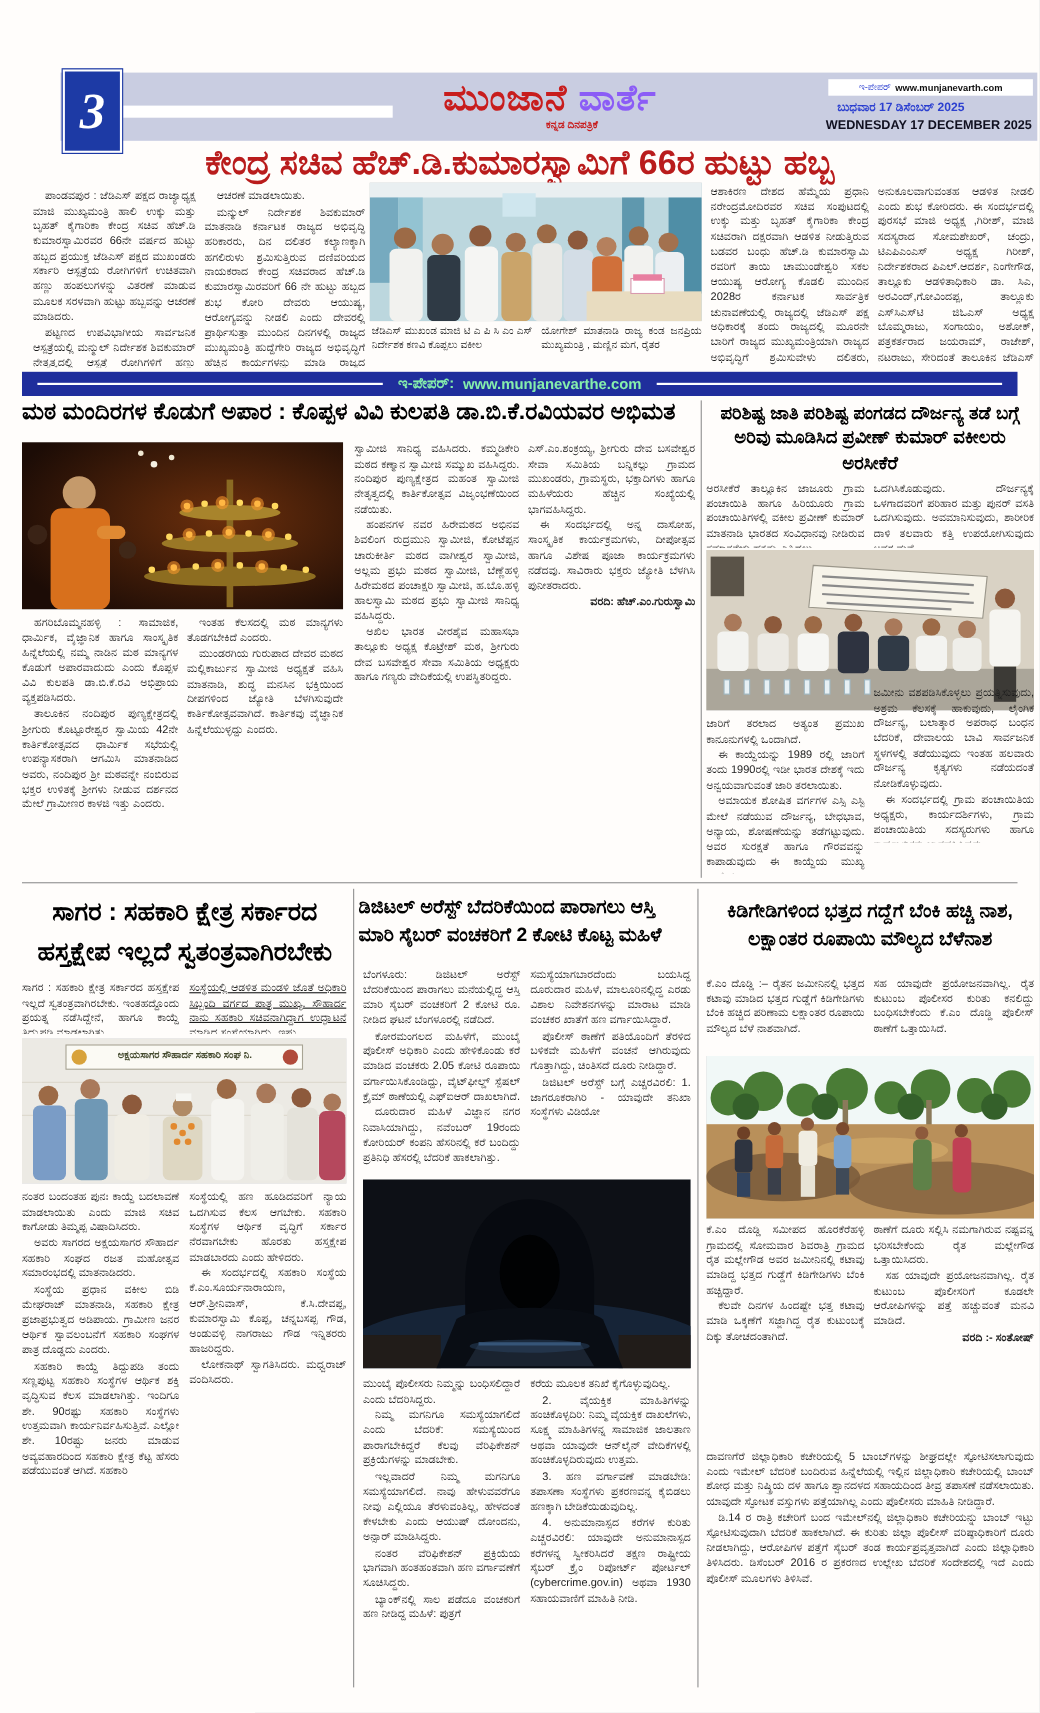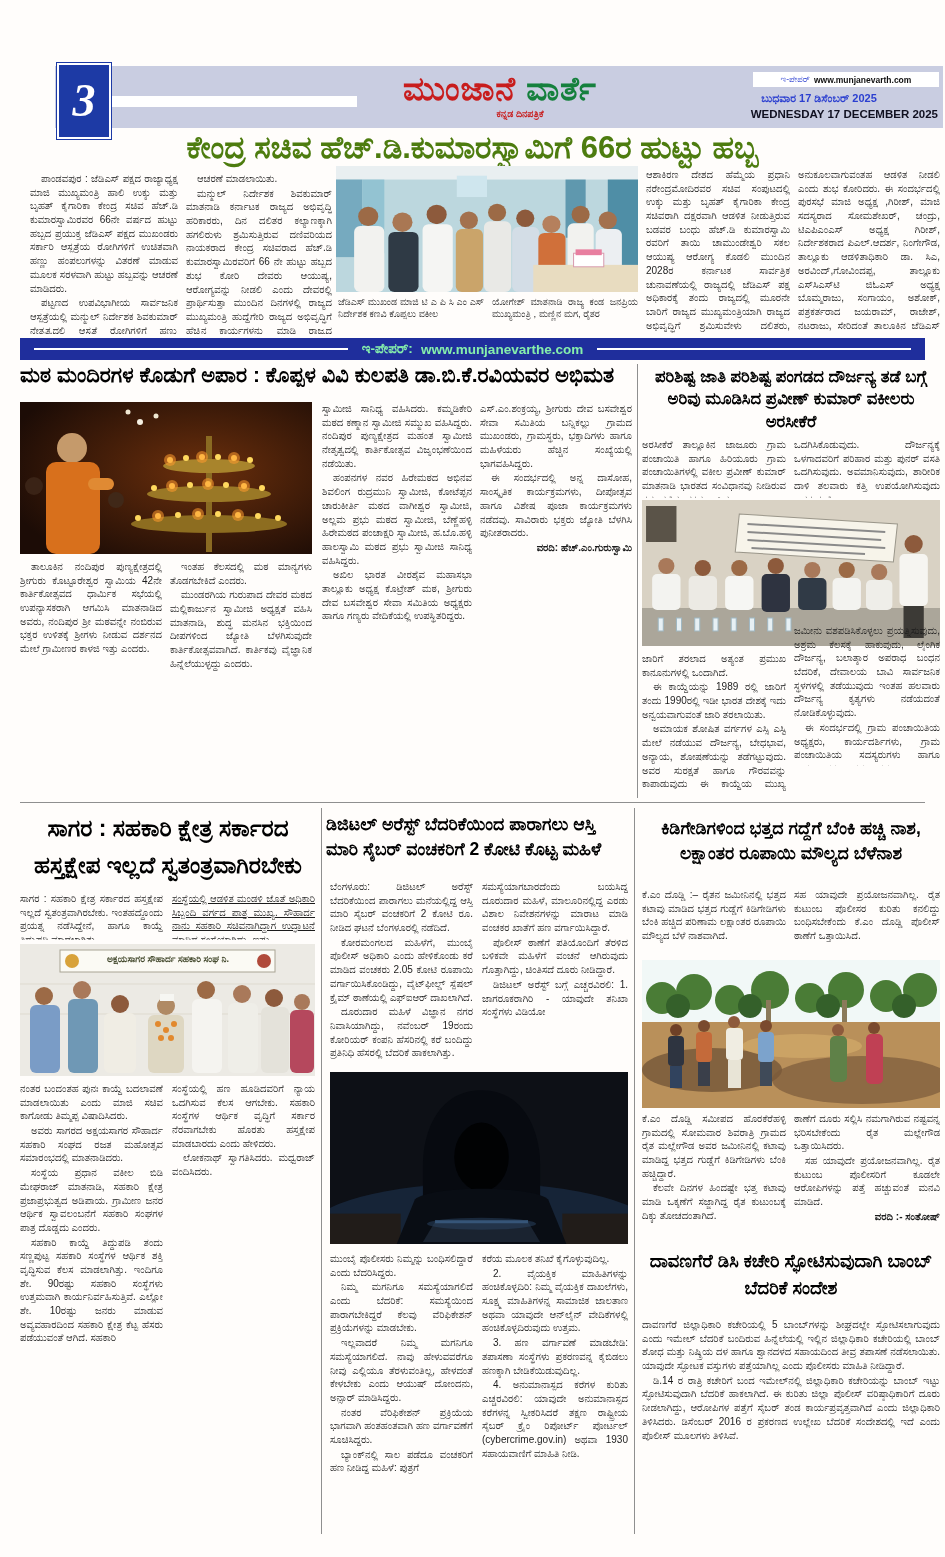--- a/index.html
+++ b/index.html
@@ -8,34 +8,34 @@
   
   .mast-band{position:absolute;left:55px;top:66px;width:888px;height:62px;background:#c9cde1;}
   .mast-stripe{position:absolute;left:112px;top:96px;width:245px;height:11px;background:#ffffff;}
   .pagenum-box{position:absolute;left:57px;top:63px;width:50px;height:72px;background:#1d3aa5;
                border:2px solid #ffffff;outline:1px solid #1d3aa5;display:flex;align-items:center;justify-content:center;}
   .pagenum{font-family:"Liberation Serif","DejaVu Serif",serif;font-style:italic;font-weight:700;
            font-size:46px;color:#ffffff;line-height:1;}
   .mast-title{position:absolute;left:300px;top:72px;width:400px;text-align:center;font-weight:700;
               font-size:33px;letter-spacing:1px;line-height:1;}
   .mast-title .red{color:#c81d1d;}
-  .mast-title .blk{color:#15803d;}
+  .mast-title .blk{color:#8b5cf6;}
   .mast-tagline{position:absolute;left:420px;top:108px;width:200px;text-align:center;
                 font-size:9.5px;color:#c81d1d;font-weight:700;}
   .mast-web{position:absolute;left:753px;top:72px;width:186px;height:15px;background:#ffffff;
             font-size:8.5px;display:flex;align-items:center;justify-content:center;gap:4px;white-space:nowrap;}
   .mast-web .lbl{color:#2b3fd0;}
   .mast-web .url{color:#111;font-weight:700;}
   .mast-date-kn{position:absolute;left:700px;top:92px;width:238px;text-align:center;
                 font-size:11px;font-weight:700;color:#2b3fd0;}
   .mast-date-en{position:absolute;left:700px;top:108px;width:238px;text-align:right;
                 font-size:11.5px;font-weight:700;color:#101020;}
   
   .lead-headline{position:absolute;left:0;top:130px;width:945px;text-align:center;
-                 font-size:31px;font-weight:700;color:#4d7c0f;}
+                 font-size:31px;font-weight:700;color:#b91c1c;}
   .h-mutt{position:absolute;left:20px;top:363px;width:612px;font-size:21px;font-weight:700;color:#000;}
   .h-atrocity{position:absolute;left:642px;top:365px;width:298px;text-align:center;
               font-size:16.5px;font-weight:700;color:#000;line-height:1.35;}
   .h-sagara{position:absolute;left:20px;top:810px;width:296px;text-align:center;
             font-size:23px;font-weight:700;color:#000;line-height:1.6;}
   .h-cyber{position:absolute;left:326px;top:812px;width:302px;text-align:left;
            font-size:17.5px;font-weight:700;color:#000;line-height:1.45;}
   .h-fire{position:absolute;left:642px;top:816px;width:298px;text-align:center;
           font-size:17.5px;font-weight:700;color:#000;line-height:1.45;}
   .h-bomb{position:absolute;left:642px;top:1248px;width:298px;text-align:center;
@@ -198,20 +198,21 @@
           <circle cx="178" cy="112" r="6"></circle>
           <circle cx="218" cy="113" r="6"></circle>
       </g>
       <circle cx="120" cy="20" r="3" fill="#f5f0e2"></circle>
         <circle cx="136" cy="14" r="2.5" fill="#efe7d2"></circle>
         <circle cx="108" cy="10" r="2.5" fill="#efe7d2"></circle>
     </svg>
   </div>
 
   <div class="col" style="left:20px;top:560px;width:142px;height:236px;">
+    <p class="para">ಹಗರಿಬೊಮ್ಮನಹಳ್ಳಿ : ಸಾಮಾಜಿಕ, ಧಾರ್ಮಿಕ, ವೈಜ್ಞಾನಿಕ ಹಾಗೂ ಸಾಂಸ್ಕೃತಿಕ ಹಿನ್ನೆಲೆಯಲ್ಲಿ ನಮ್ಮ ನಾಡಿನ ಮಠ ಮಾನ್ಯಗಳ ಕೊಡುಗೆ ಅಪಾರವಾದುದು ಎಂದು ಕೊಪ್ಪಳ ವಿವಿ ಕುಲಪತಿ ಡಾ.ಬಿ.ಕೆ.ರವಿ ಅಭಿಪ್ರಾಯ ವ್ಯಕ್ತಪಡಿಸಿದರು.</p>
     <p class="para">ತಾಲೂಕಿನ ನಂದಿಪುರ ಪುಣ್ಯಕ್ಷೇತ್ರದಲ್ಲಿ ಶ್ರೀಗುರು ಕೊಟ್ಟೂರೇಶ್ವರ ಸ್ವಾಮಿಯ 42ನೇ ಕಾರ್ತಿಕೋತ್ಸವದ ಧಾರ್ಮಿಕ ಸಭೆಯಲ್ಲಿ ಉಪನ್ಯಾಸಕರಾಗಿ ಆಗಮಿಸಿ ಮಾತನಾಡಿದ ಅವರು, ನಂದಿಪುರ ಶ್ರೀ ಮಠವನ್ನೇ ನಂಬಿರುವ ಭಕ್ತರ ಉಳಿತಕ್ಕೆ ಶ್ರೀಗಳು ನೀಡುವ ದರ್ಶನದ ಮೇಲೆ ಗ್ರಾಮೀಣರ ಕಾಳಜಿ ಇತ್ತು ಎಂದರು.</p>
   </div>
   <div class="col" style="left:170px;top:560px;width:142px;height:236px;">
     <p class="para">ಇಂತಹ ಕೆಲಸದಲ್ಲಿ ಮಠ ಮಾನ್ಯಗಳು ತೊಡಗಬೇಕಿದೆ ಎಂದರು.</p>
     <p class="para">ಮುಂಡರಗಿಯ ಗುರುಪಾದ ದೇವರ ಮಠದ ಮಲ್ಲಿಕಾರ್ಜುನ ಸ್ವಾಮೀಜಿ ಅಧ್ಯಕ್ಷತೆ ವಹಿಸಿ ಮಾತನಾಡಿ, ಶುದ್ಧ ಮನಸಿನ ಭಕ್ತಿಯಿಂದ ದೀಪಗಳಿಂದ ಜ್ಯೋತಿ ಬೆಳಗಿಸುವುದೇ ಕಾರ್ತಿಕೋತ್ಸವವಾಗಿದೆ. ಕಾರ್ತಿಕವು ವೈಜ್ಞಾನಿಕ ಹಿನ್ನೆಲೆಯುಳ್ಳದ್ದು ಎಂದರು.</p>
   </div>
   <div class="col" style="left:322px;top:402px;width:150px;height:394px;">
     <p class="para" style="text-indent:0;">ಸ್ವಾಮೀಜಿ ಸಾನಿಧ್ಯ ವಹಿಸಿದರು. ಕಮ್ಮಡಿಕೇರಿ ಮಠದ ಕಣ್ಮಾನ ಸ್ವಾಮೀಜಿ ಸಮ್ಮುಖ ವಹಿಸಿದ್ದರು. ನಂದಿಪುರ ಪುಣ್ಯಕ್ಷೇತ್ರದ ಮಹಂತ ಸ್ವಾಮೀಜಿ ನೇತೃತ್ವದಲ್ಲಿ ಕಾರ್ತಿಕೋತ್ಸವ ವಿಜೃಂಭಣೆಯಿಂದ ನಡೆಯಿತು.</p>
     <p class="para">ಹಂಪನಗಳ ನವರ ಹಿರೇಮಠದ ಅಭಿನವ ಶಿವಲಿಂಗ ರುದ್ರಮುನಿ ಸ್ವಾಮೀಜಿ, ಕೋಟೆಪ್ಪನ ಚಾರುಕೀರ್ತಿ ಮಠದ ವಾಗೀಶ್ವರ ಸ್ವಾಮೀಜಿ, ಅಲ್ಲಮ ಪ್ರಭು ಮಠದ ಸ್ವಾಮೀಜಿ, ಬೆಣ್ಣೆಹಳ್ಳಿ ಹಿರೇಮಠದ ಪಂಚಾಕ್ಷರಿ ಸ್ವಾಮೀಜಿ, ಹ.ಬೊ.ಹಳ್ಳಿ ಹಾಲಸ್ವಾಮಿ ಮಠದ ಪ್ರಭು ಸ್ವಾಮೀಜಿ ಸಾನಿಧ್ಯ ವಹಿಸಿದ್ದರು.</p>
     <p class="para">ಅಖಿಲ ಭಾರತ ವೀರಶೈವ ಮಹಾಸಭಾ ತಾಲ್ಲೂಕು ಅಧ್ಯಕ್ಷ ಕೊಟ್ರೇಶ್ ಮಠ, ಶ್ರೀಗುರು ದೇವ ಬಸವೇಶ್ವರ ಸೇವಾ ಸಮಿತಿಯ ಅಧ್ಯಕ್ಷರು ಹಾಗೂ ಗಣ್ಯರು ವೇದಿಕೆಯಲ್ಲಿ ಉಪಸ್ಥಿತರಿದ್ದರು.</p>
@@ -341,20 +342,21 @@
   </div>
 
   <div class="col" style="left:20px;top:1082px;width:143px;height:462px;">
     <p class="para" style="text-indent:0;">ನಂತರ ಬಂದಂತಹ ಪುನಃ ಕಾಯ್ದೆ ಬದಲಾವಣೆ ಮಾಡಲಾಯಿತು ಎಂದು ಮಾಜಿ ಸಚಿವ ಕಾಗೋಡು ತಿಮ್ಮಪ್ಪ ವಿಷಾದಿಸಿದರು.</p>
     <p class="para">ಅವರು ಸಾಗರದ ಅಕ್ಷಯಸಾಗರ ಸೌಹಾರ್ದ ಸಹಕಾರಿ ಸಂಘದ ರಜತ ಮಹೋತ್ಸವ ಸಮಾರಂಭದಲ್ಲಿ ಮಾತನಾಡಿದರು.</p>
     <p class="para">ಸಂಸ್ಥೆಯ ಪ್ರಧಾನ ವಕೀಲ ಬಿಡಿ ಮೇಘರಾಜ್ ಮಾತನಾಡಿ, ಸಹಕಾರಿ ಕ್ಷೇತ್ರ ಪ್ರಜಾಪ್ರಭುತ್ವದ ಅಡಿಪಾಯ. ಗ್ರಾಮೀಣ ಜನರ ಆರ್ಥಿಕ ಸ್ವಾವಲಂಬನೆಗೆ ಸಹಕಾರಿ ಸಂಘಗಳ ಪಾತ್ರ ದೊಡ್ಡದು ಎಂದರು.</p>
     <p class="para">ಸಹಕಾರಿ ಕಾಯ್ದೆ ತಿದ್ದುಪಡಿ ತಂದು ಸಣ್ಣಪುಟ್ಟ ಸಹಕಾರಿ ಸಂಸ್ಥೆಗಳ ಆರ್ಥಿಕ ಶಕ್ತಿ ವೃದ್ಧಿಸುವ ಕೆಲಸ ಮಾಡಲಾಗಿತ್ತು. ಇಂದಿಗೂ ಶೇ. 90ರಷ್ಟು ಸಹಕಾರಿ ಸಂಸ್ಥೆಗಳು ಉತ್ತಮವಾಗಿ ಕಾರ್ಯನಿರ್ವಹಿಸುತ್ತಿವೆ. ಎಲ್ಲೋ ಶೇ. 10ರಷ್ಟು ಜನರು ಮಾಡುವ ಅವ್ಯವಹಾರದಿಂದ ಸಹಕಾರಿ ಕ್ಷೇತ್ರ ಕೆಟ್ಟ ಹೆಸರು ಪಡೆಯುವಂತೆ ಆಗಿದೆ. ಸಹಕಾರಿ</p>
   </div>
   <div class="col" style="left:172px;top:1082px;width:143px;height:462px;">
     <p class="para" style="text-indent:0;">ಸಂಸ್ಥೆಯಲ್ಲಿ ಹಣ ಹೂಡಿದವರಿಗೆ ನ್ಯಾಯ ಒದಗಿಸುವ ಕೆಲಸ ಆಗಬೇಕು. ಸಹಕಾರಿ ಸಂಸ್ಥೆಗಳ ಆರ್ಥಿಕ ವೃದ್ಧಿಗೆ ಸರ್ಕಾರ ನೆರವಾಗಬೇಕು ಹೊರತು ಹಸ್ತಕ್ಷೇಪ ಮಾಡಬಾರದು ಎಂದು ಹೇಳಿದರು.</p>
+    <p class="para">ಈ ಸಂದರ್ಭದಲ್ಲಿ ಸಹಕಾರಿ ಸಂಸ್ಥೆಯ ಕೆ.ಎಂ.ಸೂರ್ಯನಾರಾಯಣ, ಆರ್.ಶ್ರೀನಿವಾಸ್, ಕೆ.ಸಿ.ದೇವಪ್ಪ, ಕುಮಾರಸ್ವಾಮಿ ಕೊಪ್ಪ, ಚನ್ನಬಸಪ್ಪ ಗೌಡ, ಅಂಡುವಳ್ಳಿ ನಾಗರಾಜು ಗೌಡ ಇನ್ನಿತರರು ಹಾಜರಿದ್ದರು.</p>
     <p class="para">ಲೋಕನಾಥ್ ಸ್ವಾಗತಿಸಿದರು. ಮಧ್ವರಾಜ್ ವಂದಿಸಿದರು.</p>
   </div>
 
   <div class="vrule" style="left:321px;top:808px;height:726px;"></div>
 
   <div class="h-cyber">ಡಿಜಿಟಲ್ ಅರೆಸ್ಟ್ ಬೆದರಿಕೆಯಿಂದ ಪಾರಾಗಲು ಆಸ್ತಿ ಮಾರಿ ಸೈಬರ್ ವಂಚಕರಿಗೆ 2 ಕೋಟಿ ಕೊಟ್ಟ ಮಹಿಳೆ</div>
   <div class="col" style="left:330px;top:880px;width:143px;height:188px;">
     <p class="para" style="text-indent:0;">ಬೆಂಗಳೂರು: ಡಿಜಿಟಲ್ ಅರೆಸ್ಟ್ ಬೆದರಿಕೆಯಿಂದ ಪಾರಾಗಲು ಮನೆಯಲ್ಲಿದ್ದ ಆಸ್ತಿ ಮಾರಿ ಸೈಬರ್ ವಂಚಕರಿಗೆ 2 ಕೋಟಿ ರೂ. ನೀಡಿದ ಘಟನೆ ಬೆಂಗಳೂರಲ್ಲಿ ನಡೆದಿದೆ.</p>
     <p class="para">ಕೋರಮಂಗಲದ ಮಹಿಳೆಗೆ, ಮುಂಬೈ ಪೊಲೀಸ್ ಅಧಿಕಾರಿ ಎಂದು ಹೇಳಿಕೊಂಡು ಕರೆ ಮಾಡಿದ ವಂಚಕರು 2.05 ಕೋಟಿ ರೂಪಾಯಿ ವರ್ಗಾಯಿಸಿಕೊಂಡಿದ್ದು, ವೈಟ್‌ಫೀಲ್ಡ್ ಸ್ಪೆಷಲ್ ಕ್ರೈಮ್ ಠಾಣೆಯಲ್ಲಿ ಎಫ್‌ಐಆರ್ ದಾಖಲಾಗಿದೆ.</p>
     <p class="para">ದೂರುದಾರ ಮಹಿಳೆ ವಿಜ್ಞಾನ ನಗರ ನಿವಾಸಿಯಾಗಿದ್ದು, ನವೆಂಬರ್ 19ರಂದು ಕೋರಿಯರ್ ಕಂಪನಿ ಹೆಸರಿನಲ್ಲಿ ಕರೆ ಬಂದಿದ್ದು ಪ್ರತಿನಿಧಿ ಹೆಸರಲ್ಲಿ ಬೆದರಿಕೆ ಹಾಕಲಾಗಿತ್ತು.</p>
@@ -456,19 +458,18 @@
   <div class="col" style="left:642px;top:1112px;width:144px;height:118px;">
     <p class="para" style="text-indent:0;">ಕೆ.ಎಂ ದೊಡ್ಡಿ ಸಮೀಪದ ಹೊರಕೆರೆಹಳ್ಳಿ ಗ್ರಾಮದಲ್ಲಿ ಸೋಮವಾರ ಶಿವರಾತ್ರಿ ಗ್ರಾಮದ ರೈತ ಮಲ್ಲೇಗೌಡ ಅವರ ಜಮೀನಿನಲ್ಲಿ ಕಟಾವು ಮಾಡಿದ್ದ ಭತ್ತದ ಗುಡ್ಡೆಗೆ ಕಿಡಿಗೇಡಿಗಳು ಬೆಂಕಿ ಹಚ್ಚಿದ್ದಾರೆ.</p>
     <p class="para">ಕೆಲವೇ ದಿನಗಳ ಹಿಂದಷ್ಟೇ ಭತ್ತ ಕಟಾವು ಮಾಡಿ ಒಕ್ಕಣೆಗೆ ಸಜ್ಜಾಗಿದ್ದ ರೈತ ಕುಟುಂಬಕ್ಕೆ ದಿಕ್ಕು ತೋಚದಂತಾಗಿದೆ.</p>
   </div>
   <div class="col" style="left:794px;top:1112px;width:146px;height:118px;">
     <p class="para" style="text-indent:0;">ಠಾಣೆಗೆ ದೂರು ಸಲ್ಲಿಸಿ ನಮಗಾಗಿರುವ ನಷ್ಟವನ್ನ ಭರಿಸಬೇಕೆಂದು ರೈತ ಮಲ್ಲೇಗೌಡ ಒತ್ತಾಯಿಸಿದರು.</p>
     <p class="para">ಸಹ ಯಾವುದೇ ಪ್ರಯೋಜನವಾಗಿಲ್ಲ. ರೈತ ಕುಟುಂಬ ಪೊಲೀಸರಿಗೆ ಕೂಡಲೇ ಆರೋಪಿಗಳನ್ನು ಪತ್ತೆ ಹಚ್ಚುವಂತೆ ಮನವಿ ಮಾಡಿದೆ.</p>
     <p class="para byline">ವರದಿ :- ಸಂತೋಷ್</p>
   </div>
 
-  <div class="h-bomb">ದಾವಣಗೆರೆ ಡಿಸಿ ಕಚೇರಿ ಸ್ಫೋಟಿಸುವುದಾಗಿ ಬಾಂಬ್ ಬೆದರಿಕೆ ಸಂದೇಶ</div>
   <div class="col" style="left:642px;top:1318px;width:298px;height:212px;">
     <p class="para" style="text-indent:0;">ದಾವಣಗೆರೆ ಜಿಲ್ಲಾಧಿಕಾರಿ ಕಚೇರಿಯಲ್ಲಿ 5 ಬಾಂಬ್‌ಗಳನ್ನು ಶೀಘ್ರದಲ್ಲೇ ಸ್ಫೋಟಿಸಲಾಗುವುದು ಎಂದು ಇಮೇಲ್ ಬೆದರಿಕೆ ಬಂದಿರುವ ಹಿನ್ನೆಲೆಯಲ್ಲಿ ಇಲ್ಲಿನ ಜಿಲ್ಲಾಧಿಕಾರಿ ಕಚೇರಿಯಲ್ಲಿ ಬಾಂಬ್ ಶೋಧ ಮತ್ತು ನಿಷ್ಕ್ರಿಯ ದಳ ಹಾಗೂ ಶ್ವಾನದಳದ ಸಹಾಯದಿಂದ ತೀವ್ರ ತಪಾಸಣೆ ನಡೆಸಲಾಯಿತು. ಯಾವುದೇ ಸ್ಫೋಟಕ ವಸ್ತುಗಳು ಪತ್ತೆಯಾಗಿಲ್ಲ ಎಂದು ಪೊಲೀಸರು ಮಾಹಿತಿ ನೀಡಿದ್ದಾರೆ.</p>
     <p class="para">ಡಿ.14 ರ ರಾತ್ರಿ ಕಚೇರಿಗೆ ಬಂದ ಇಮೇಲ್‌ನಲ್ಲಿ ಜಿಲ್ಲಾಧಿಕಾರಿ ಕಚೇರಿಯನ್ನು ಬಾಂಬ್ ಇಟ್ಟು ಸ್ಫೋಟಿಸುವುದಾಗಿ ಬೆದರಿಕೆ ಹಾಕಲಾಗಿದೆ. ಈ ಕುರಿತು ಜಿಲ್ಲಾ ಪೊಲೀಸ್ ವರಿಷ್ಠಾಧಿಕಾರಿಗೆ ದೂರು ನೀಡಲಾಗಿದ್ದು, ಆರೋಪಿಗಳ ಪತ್ತೆಗೆ ಸೈಬರ್ ತಂಡ ಕಾರ್ಯಪ್ರವೃತ್ತವಾಗಿದೆ ಎಂದು ಜಿಲ್ಲಾಧಿಕಾರಿ ತಿಳಿಸಿದರು. ಡಿಸೆಂಬರ್ 2016 ರ ಪ್ರಕರಣದ ಉಲ್ಲೇಖ ಬೆದರಿಕೆ ಸಂದೇಶದಲ್ಲಿ ಇದೆ ಎಂದು ಪೊಲೀಸ್ ಮೂಲಗಳು ತಿಳಿಸಿವೆ.</p>
   </div>
 
 </div>
 
 </body></html>

